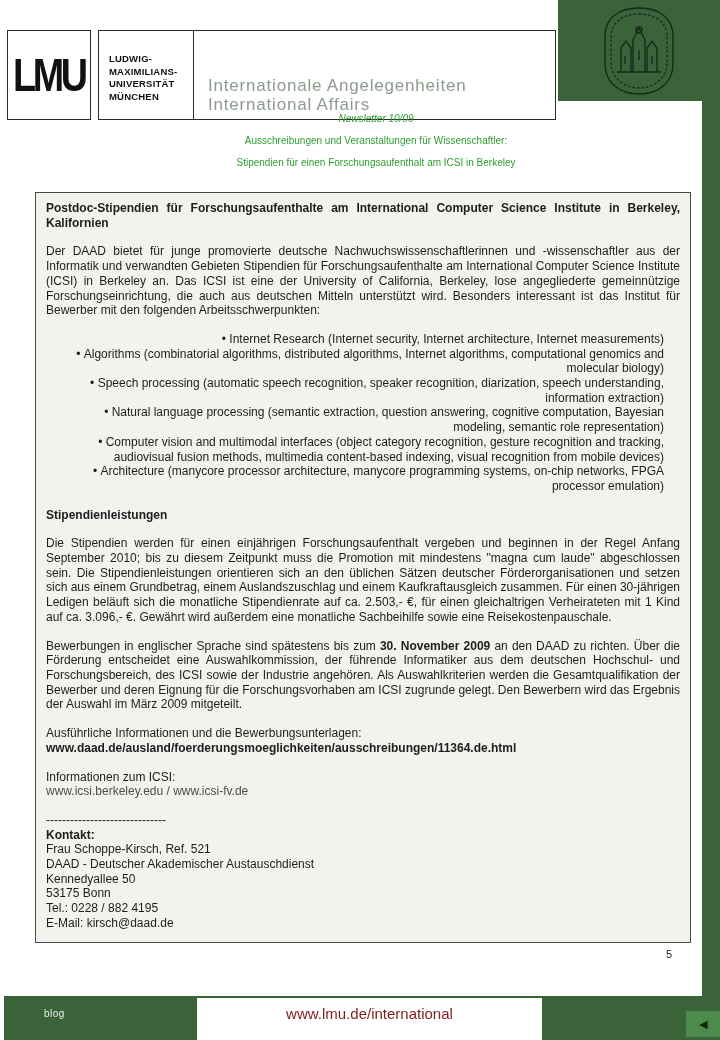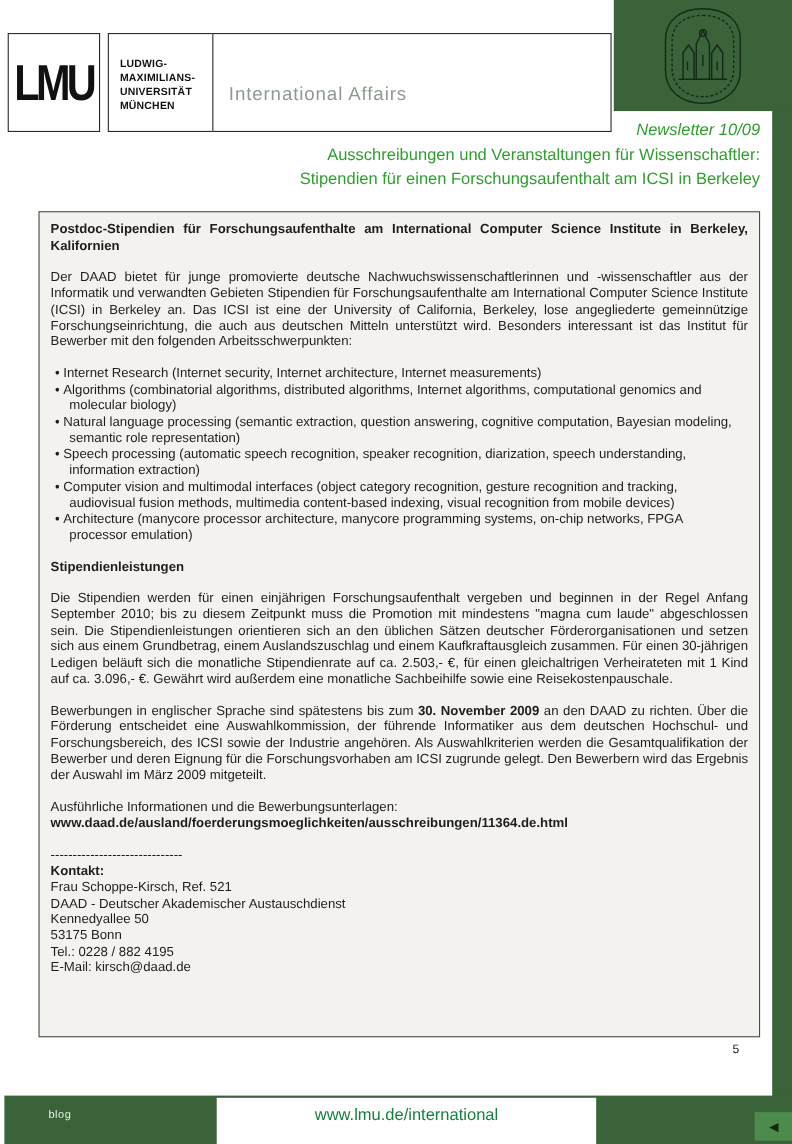--- a/index.html
+++ b/index.html
@@ -31,50 +31,50 @@
   .hbox { position:absolute; top:6px; height:90px; background:#fff; border:1px solid #2a2a2a;margin-top:24px; }
   .lmu-box { left:7px; width:84px; display:flex; align-items:center; justify-content:center; overflow:hidden; }
   .lmu-text {
     font-size:46px; font-weight:bold; letter-spacing:-4px; color:#111;
     transform:scaleX(0.82); white-space:nowrap;
   }
   .name-box { left:98px; width:104px; padding:22px 4px 0 10px; font-size:9.5px; font-weight:bold; line-height:12.5px; letter-spacing:0.2px; color:#111; }
   .dept-box { left:193px; width:363px; padding:45px 0 0 14px; color:#8e9a8e; font-size:17px; line-height:19px; letter-spacing:0.8px; }
 
   
-  .titles { position:absolute; top:108px; left:35px; width:656px; text-align:right; color:var(--title-green); font-size:15px; line-height:22px; }
+  .titles { position:absolute; top:108px; left:48px; width:656px; text-align:center; color:var(--title-green); font-size:10px; line-height:22px; }
   .titles .t1 { font-style:italic; }
 
   
   .content-box {
     position:absolute; left:35px; top:192px; width:656px; height:751px;
     background:#f3f2ee; border:1px solid #4a4a4a;
     padding:8px 10px;
     font-size:12px; line-height:14.7px; color:#1d1d1d;
     overflow:hidden;
   }
   .content-box p { margin:0 0 14px; }
   .just { text-align:justify; }
   .bold { font-weight:bold; }
-  ul.bullets { list-style:none; margin:0 4px 14px; padding:0; }
+  ul.bullets { list-style:none; margin:0 16px 14px; padding:0;text-align:right; }
   ul.bullets li { padding-left:13px; text-indent:-13px; }
   ul.bullets li::before { content:"\2022\00a0"; }
   .block { display:block; }
   .gray { color:#4d4d4d; }
 
   
   .page-number { position:absolute; right:48px; top:948px; font-size:11px; color:#1d1d1d; }
 
   
   .footer { position:absolute; left:4px; bottom:0; width:100%; height:44px; background:var(--green); }
   .blog { position:absolute; left:40px; top:12px; color:#e9efe9; font-size:10px; letter-spacing:0.5px; cursor:pointer; }
   .url-box {
     position:absolute; left:193px; bottom:0; width:345px; height:42px;
     background:#fff; text-align:center; padding-top:7px;
-    font-size:15px; color:#15803d;
+    font-size:15px; color:#7f1d1d;
   }
   .url-box span { cursor:pointer; }
   .back-btn {
     position:absolute; right:3px; bottom:3px; width:35px; height:26px;
     background:var(--button-green);
     display:flex; align-items:center; justify-content:center;
     cursor:pointer;
   }
   .back-btn .arrow { color:#10290f; font-size:14px; line-height:1; }
 </style>
@@ -103,47 +103,52 @@
     <div class="hbox lmu-box">
       <span class="lmu-text">LMU</span>
     </div>
     <div class="hbox name-box">
       <div>LUDWIG-</div>
       <div>MAXIMILIANS-</div>
       <div>UNIVERSITÄT</div>
       <div>MÜNCHEN</div>
     </div>
     <div class="hbox dept-box">
+      <div>Internationale Angelegenheiten</div>
       <div>International Affairs</div>
     </div>
   </header>
 
   <div class="titles">
     <div class="t1">Newsletter 10/09</div>
     <div class="t2">Ausschreibungen und Veranstaltungen für Wissenschaftler:</div>
     <div class="t2">Stipendien für einen Forschungsaufenthalt am ICSI in Berkeley</div>
   </div>
 
   <section class="content-box">
     <p class="bold just">Postdoc-Stipendien für Forschungsaufenthalte am International Computer Science Institute in Berkeley, Kalifornien</p>
     <p class="just">Der DAAD bietet für junge promovierte deutsche Nachwuchswissenschaftlerinnen und -wissenschaftler aus der Informatik und verwandten Gebieten Stipendien für Forschungsaufenthalte am International Computer Science Institute (ICSI) in Berkeley an. Das ICSI ist eine der University of California, Berkeley, lose angegliederte gemeinnützige Forschungseinrichtung, die auch aus deutschen Mitteln unterstützt wird. Besonders interessant ist das Institut für Bewerber mit den folgenden Arbeitsschwerpunkten:</p>
     <ul class="bullets">
       <li>Internet Research (Internet security, Internet architecture, Internet measurements)</li>
       <li>Algorithms (combinatorial algorithms, distributed algorithms, Internet algorithms, computational genomics and molecular biology)</li>
+      <li>Speech processing (automatic speech recognition, speaker recognition, diarization, speech understanding, information extraction)</li>
       <li>Natural language processing (semantic extraction, question answering, cognitive computation, Bayesian modeling, semantic role representation)</li>
-      <li>Speech processing (automatic speech recognition, speaker recognition, diarization, speech understanding, information extraction)</li>
       <li>Computer vision and multimodal interfaces (object category recognition, gesture recognition and tracking, audiovisual fusion methods, multimedia content-based indexing, visual recognition from mobile devices)</li>
       <li>Architecture (manycore processor architecture, manycore programming systems, on-chip networks, FPGA processor emulation)</li>
     </ul>
     <p class="bold">Stipendienleistungen</p>
     <p class="just">Die Stipendien werden für einen einjährigen Forschungsaufenthalt vergeben und beginnen in der Regel Anfang September 2010; bis zu diesem Zeitpunkt muss die Promotion mit mindestens "magna cum laude" abgeschlossen sein. Die Stipendienleistungen orientieren sich an den üblichen Sätzen deutscher Förderorganisationen und setzen sich aus einem Grundbetrag, einem Auslandszuschlag und einem Kaufkraftausgleich zusammen. Für einen 30-jährigen Ledigen beläuft sich die monatliche Stipendienrate auf ca. 2.503,- €, für einen gleichaltrigen Verheirateten mit 1 Kind auf ca. 3.096,- €. Gewährt wird außerdem eine monatliche Sachbeihilfe sowie eine Reisekostenpauschale.</p>
     <p class="just"><span>Bewerbungen in englischer Sprache sind spätestens bis zum </span><strong>30. November 2009</strong><span> an den DAAD zu richten. Über die Förderung entscheidet eine Auswahlkommission, der führende Informatiker aus dem deutschen Hochschul- und Forschungsbereich, des ICSI sowie der Industrie angehören. Als Auswahlkriterien werden die Gesamtqualifikation der Bewerber und deren Eignung für die Forschungsvorhaben am ICSI zugrunde gelegt. Den Bewerbern wird das Ergebnis der Auswahl im März 2009 mitgeteilt.</span></p>
     <p>
       <span class="block">Ausführliche Informationen und die Bewerbungsunterlagen:</span>
       <span class="block bold">www.daad.de/ausland/foerderungsmoeglichkeiten/ausschreibungen/11364.de.html</span>
+    </p>
+    <p>
+      <span class="block">Informationen zum ICSI:</span>
+      <span class="block gray">www.icsi.berkeley.edu / www.icsi-fv.de</span>
     </p>
     <p>
       <span class="block">------------------------------</span>
       <span class="block bold">Kontakt:</span>
       <span class="block">Frau Schoppe-Kirsch, Ref. 521</span>
       <span class="block">DAAD - Deutscher Akademischer Austauschdienst</span>
       <span class="block">Kennedyallee 50</span>
       <span class="block">53175 Bonn</span>
       <span class="block">Tel.: 0228 / 882 4195</span>
       <span class="block">E-Mail: kirsch@daad.de</span>

